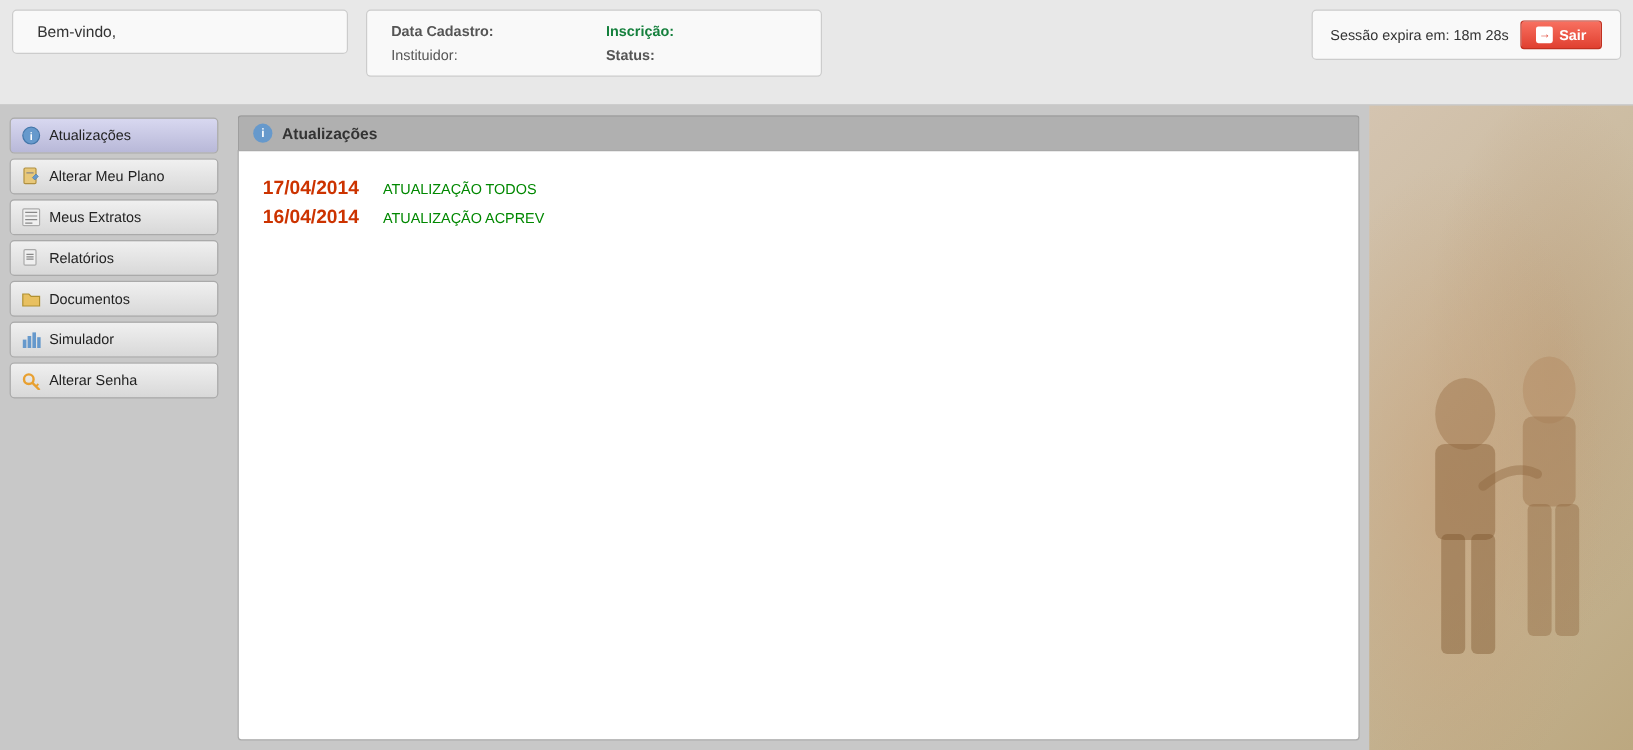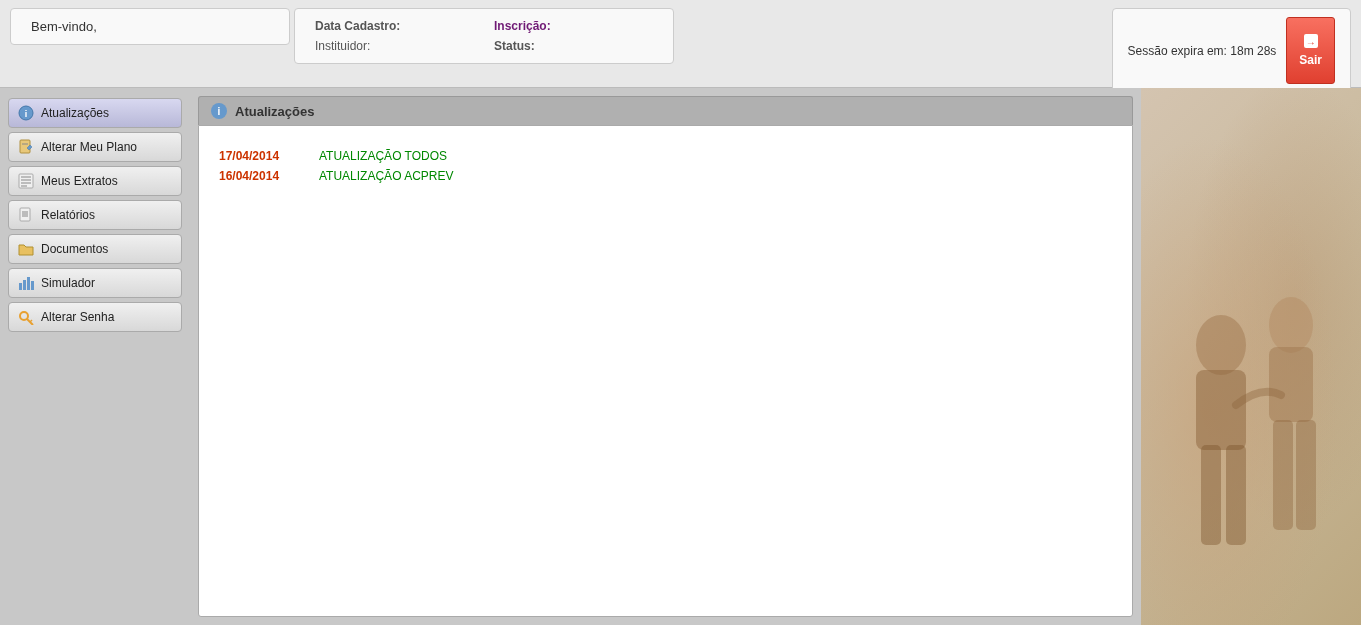--- a/index.html
+++ b/index.html
@@ -28,21 +28,21 @@
       padding: 10px 20px;
       min-width: 280px;
       font-size: 13px;
       color: #333;
     }
     .header-info {
       background: #f9f9f9;
       border: 1px solid #ccc;
       border-radius: 4px;
       padding: 10px 20px;
-      margin-left: 4px;
+      margin-left: 15px;
       flex: 1;
       display: grid;
       grid-template-columns: 1fr 1fr;
       gap: 6px 20px;
       font-size: 12px;
       color: #333;
       max-width: 380px;
     }
     .header-session {
       margin-left: auto;
@@ -56,26 +56,25 @@
       font-size: 12px;
       color: #333;
     }
     .btn-sair {
       background: linear-gradient(to bottom, #f87060, #e04030);
       border: 1px solid #c03020;
       border-radius: 3px;
       color: white;
       font-size: 12px;
       font-weight: bold;
-      padding: 16px 12px;
+      padding: 4px 12px;
       cursor: pointer;
       display: flex;
       align-items: center;
       gap: 5px;
-      flex-direction: column;
     }
     .btn-sair-icon {
       width: 14px;
       height: 14px;
       background: white;
       border-radius: 2px;
       display: inline-flex;
       align-items: center;
       justify-content: center;
     }
@@ -171,21 +170,21 @@
     }
     .update-row {
       display: flex;
       align-items: center;
       gap: 20px;
       padding: 3px 0;
     }
     .update-date {
       color: #cc3300;
       font-weight: bold;
-      font-size: 12px;
+      font-size: 16px;
       min-width: 80px;
     }
     .update-text {
       color: #008800;
       font-size: 12px;
     }
 
     
     .icon-svg {
       width: 16px;
@@ -219,21 +218,21 @@
   </style>
 </head>
 <body>
 
 <div class="header">
   <div class="header-welcome">
     <span>Bem-vindo,</span>
   </div>
   <div class="header-info">
     <span style="font-weight:bold;color:#555;">Data Cadastro:</span>
-    <span style="font-weight:bold;color:#701a75;">Inscrição:</span>
+    <span style="font-weight:bold;color:#15803d;">Inscrição:</span>
     <span style="font-weight:normal;color:#555;">Instituidor:</span>
     <span style="font-weight:bold;color:#555;">Status:</span>
   </div>
   <div class="header-session">
     <span>Sessão expira em: 18m 28s</span>
     <button class="btn-sair">
       <span class="btn-sair-icon"></span>
       <span>Sair</span>
     </button>
   </div>

